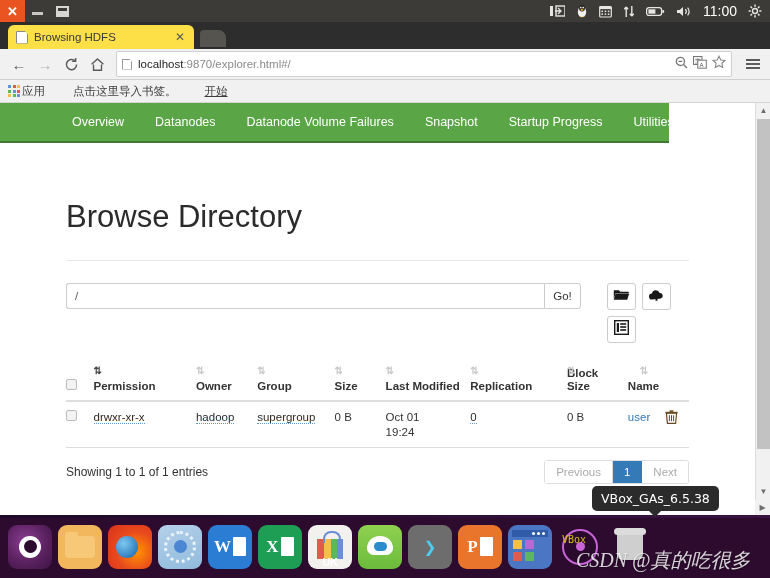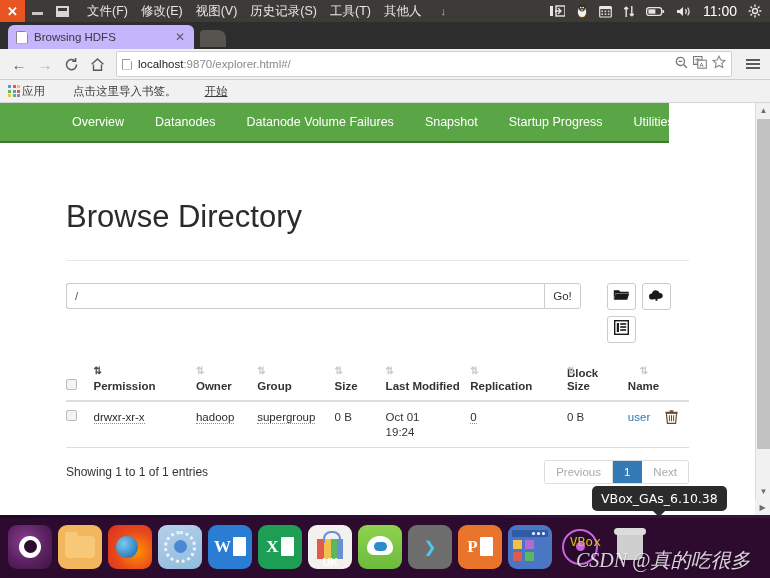--- a/index.html
+++ b/index.html
@@ -32,21 +32,21 @@
   .tray-ic { color: #e8e6e3; font-size: 12px; display: flex; align-items: center; }
   .clock { color: #ffffff; font-size: 14px; }
 
   
   .tabstrip {
     position: absolute; top: 22px; left: 0; width: 770px; height: 27px;
     background: #2d2d2d;
   }
   .tab {
     position: absolute; left: 8px; top: 3px; width: 186px; height: 24px;
-    background: #c4b5fd; border-radius: 6px 6px 0 0;
+    background: #fde047; border-radius: 6px 6px 0 0;
     display: flex; align-items: center; padding: 0 6px;
   }
   .tab-fav { width: 12px; height: 13px; position: relative; margin: 0 6px 0 2px; }
   .tab-fav::before {
     content: ""; position: absolute; inset: 0;
     border: 1px solid #888; border-radius: 1px; background: #fff;
     clip-path: polygon(0 0, 70% 0, 100% 28%, 100% 100%, 0 100%);
   }
   .tab-title { font-size: 11.5px; color: #36393d; flex: 1; overflow: hidden; white-space: nowrap; }
   .tab-close { color: #5a5a5a; font-size: 12px; padding: 0 3px; }
@@ -245,21 +245,21 @@
     display:flex; align-items:center; justify-content:flex-end; gap:2px; padding-right:3px; }
   .st-bar i { width:3px;height:3px;border-radius:50%;background:#fff;display:block }
   .st-grid { position:absolute; top: 15px; left: 5px; display:grid; grid-template-columns: repeat(2, 9px);
     grid-template-rows: repeat(2, 9px); gap: 3px; }
   .st-grid i:nth-child(1){background:#f2c14a}.st-grid i:nth-child(2){background:#b46ad0}
   .st-grid i:nth-child(3){background:#e05b4c}.st-grid i:nth-child(4){background:#5cb85c}
   .di-cd { background: #2c0b2e; }
   .cd-disc { width: 36px; height: 36px; border-radius: 50%; background: #2a0a2c;
     border: 2px solid #c864d8; display: flex; align-items: center; justify-content: center; }
   .cd-disc::after { content:""; width: 9px; height: 9px; border-radius: 50%; background: #c864d8; }
-  .cd-lbl { position:absolute; top: 9px; left: 0; right: 1px; text-align:right; font-size: 13px; color:#d4c017;
+  .cd-lbl { position:absolute; top: 9px; left: 0; right: 12px; text-align:center; font-size: 10px; color:#d4c017;
     font-family: "DejaVu Sans Mono", monospace; }
   .di-trash { background: transparent; }
   .tr-can { width: 26px; height: 27px; background: #cfcfcf; border-radius: 2px 2px 6px 6px; position: relative; }
   .tr-can::before { content:""; position:absolute; top:-5px; left:-3px; width:32px; height:7px;
     background:#dcdcdc; border-radius: 4px; }
   .watermark { position: absolute; left: 576px; bottom: 4px; color: rgba(255,255,255,0.82);
     font-size: 20px; font-style: italic; font-family: "Liberation Serif", serif; white-space: nowrap;
     text-shadow: 0 1px 2px rgba(0,0,0,0.35); z-index: 30; pointer-events: none; }
 </style>
 </head>
@@ -275,29 +275,20 @@
       <div class="wb">
         <span class="wb-min"></span>
       </div>
       <div class="wb">
         <span class="wb-max">
             <i></i>
           </span>
       </div>
     </div>
 
-    <div class="menubar">
-      <span class="menu-item">文件(F)</span>
-      <span class="menu-item">修改(E)</span>
-      <span class="menu-item">视图(V)</span>
-      <span class="menu-item">历史记录(S)</span>
-      <span class="menu-item">工具(T)</span>
-      <span class="menu-item">其他人</span>
-      <span class="tray-down">↓</span>
-    </div>
 
     <div class="tray">
       <span class="tray-ic">
         <svg width="15" height="12" viewBox="0 0 15 12">
             <rect x="0" y="1" width="3" height="10" fill="#e8e6e3"></rect>
             <rect x="6" y="1" width="9" height="10" fill="none" stroke="#e8e6e3" stroke-width="1.4"></rect>
             <path d="M5 6h6M8 3l3 3-3 3" stroke="#e8e6e3" stroke-width="1.3" fill="none"></path>
           </svg>
       </span>
       <span class="tray-ic">
@@ -583,21 +574,21 @@
     </div>
   </div>
 
   <div class="vscroll">
     <div class="vs-arrow">▲</div>
     <div class="vs-thumb"></div>
     <div class="vs-arrow" style="position:absolute;bottom:16px">▼</div>
     <div class="hscroll-edge">▶</div>
   </div>
 
-  <div class="tooltip">VBox_GAs_6.10.38</div>
+  <div class="tooltip">VBox_GAs_6.5.38</div>
 
   <div class="dock">
     <div class="di di-ubuntu">
       <span class="ubu-circ"></span>
     </div>
     <div class="di di-folder">
       <span class="fold"></span>
     </div>
     <div class="di di-ff">
       <span class="ff-globe"></span>

